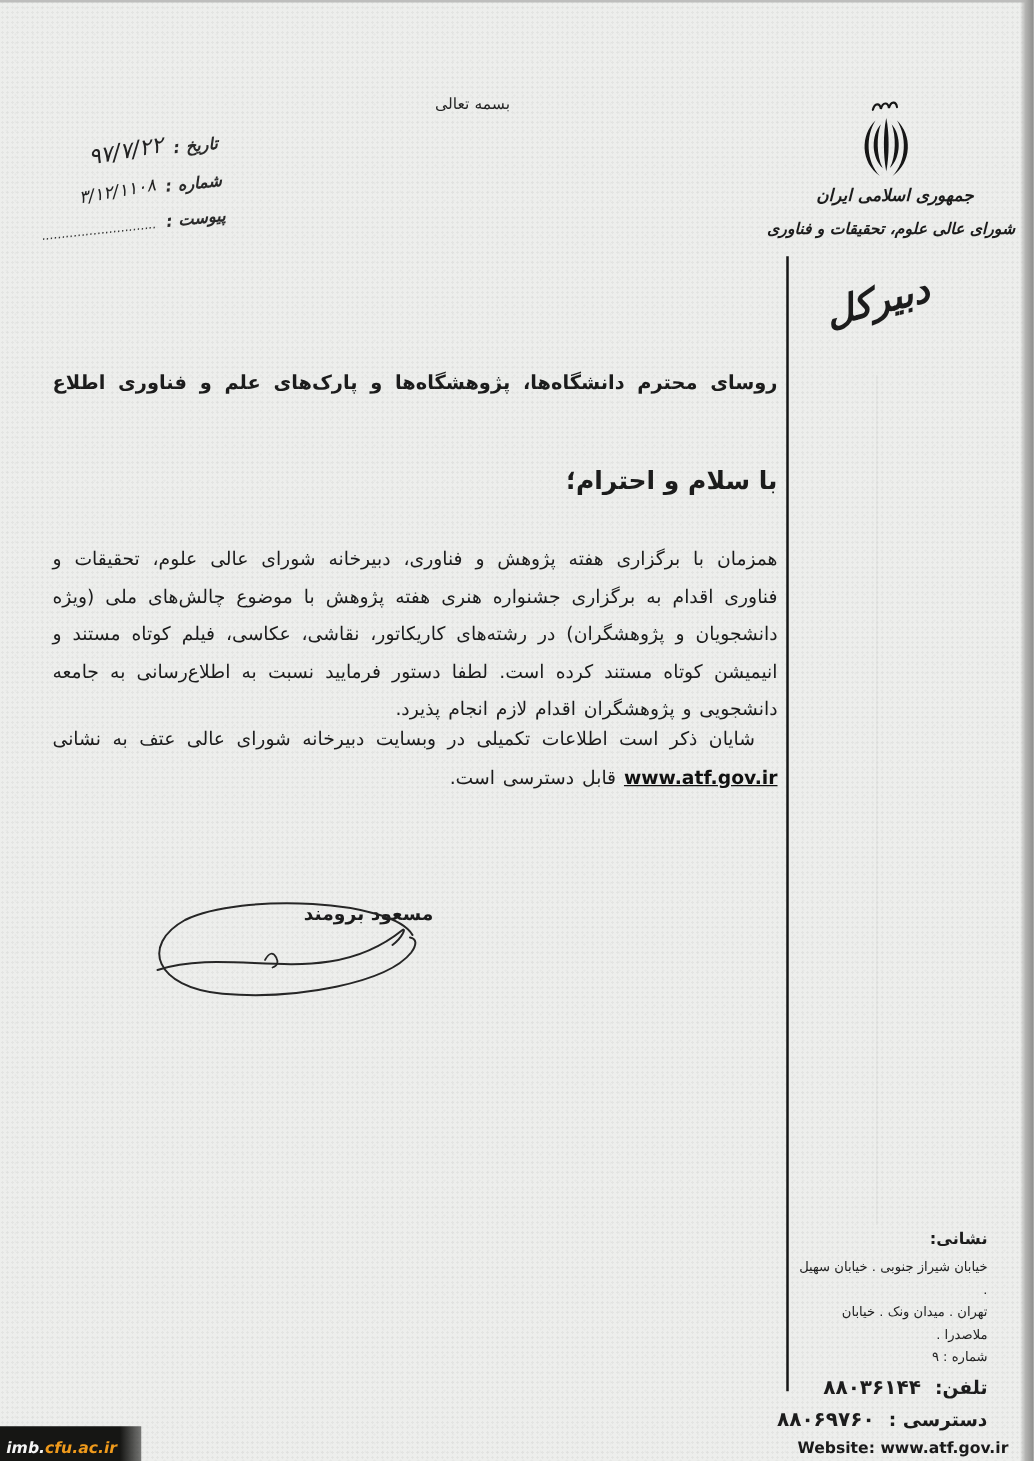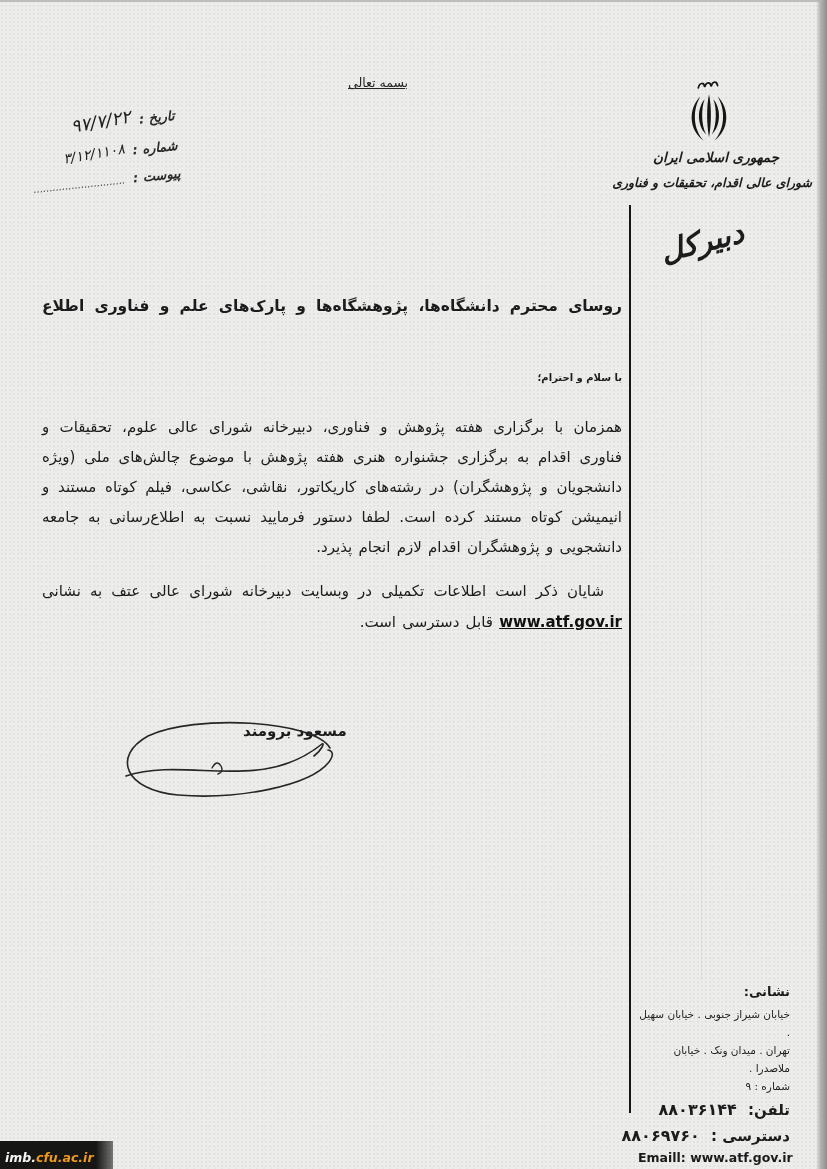--- a/index.html
+++ b/index.html
@@ -25,40 +25,40 @@
   .meta-block{position:absolute;left:33px;top:103px;width:140px;direction:rtl;
     transform:rotate(-6deg);transform-origin:right top;}
   .meta-row{display:flex;align-items:baseline;gap:8px;margin-bottom:13px;direction:rtl;}
   .meta-label{font-size:13px;font-weight:bold;font-style:italic;white-space:nowrap;color:#2a2a2a;}
   .meta-value{font-size:18px;font-style:italic;white-space:nowrap;color:#222;
     transform:rotate(-4deg);letter-spacing:1px;}
   .meta-value.num{font-size:14px;}
   .meta-value.dots{font-size:10px;letter-spacing:0;transform:none;color:#333;}
 
   
-  .bismillah{position:absolute;left:348px;top:75px;font-size:12.5px;color:#252525;text-decoration:underline;}
+  .bismillah{position:absolute;left:348px;top:75px;font-size:12.5px;color:#252525;}
 
   
   .emblem{position:absolute;left:676px;top:80px;width:66px;height:68px;}
   .lh-line1{position:absolute;left:630px;top:149px;width:172px;text-align:center;
     font-size:13.5px;font-weight:bold;font-style:italic;direction:rtl;white-space:nowrap;}
   .lh-line2{position:absolute;left:622px;top:175px;width:190px;text-align:center;
     font-size:12.5px;font-weight:bold;font-style:italic;direction:rtl;white-space:nowrap;}
   .lh-script{position:absolute;left:646px;top:224px;width:112px;text-align:center;
     font-size:30px;font-weight:bold;font-style:italic;direction:rtl;
     transform:rotate(-14deg);}
 
   .vrule{position:absolute;left:629px;top:205px;width:2px;height:908px;background:#161616;}
 
   
   .body-col{position:absolute;left:42px;top:0;width:580px;direction:rtl;}
   .recipient{position:absolute;top:294px;right:0;width:580px;font-size:15.5px;
     font-weight:bold;text-align:justify;text-align-last:justify;line-height:24px;}
-  .salutation{position:absolute;top:372px;right:0;font-size:10px;font-weight:bold;}
-  .para1{position:absolute;top:412px;right:0;width:580px;font-size:15px;line-height:30px;
+  .salutation{position:absolute;top:372px;right:0;font-size:20px;font-weight:bold;}
+  .para1{position:absolute;top:432px;right:0;width:580px;font-size:15px;line-height:30px;
     text-align:justify;word-spacing:1.5px;}
   .para2{position:absolute;top:576px;right:0;width:580px;font-size:15px;line-height:31px;
     text-align:justify;word-spacing:1.5px;text-indent:18px;}
   .url{font-weight:bold;text-decoration:underline;direction:ltr;unicode-bidi:embed;
     font-size:15px;color:#111;}
 
   
   .sig-name{position:absolute;left:243px;top:722px;font-size:15px;font-weight:bold;direction:rtl;}
   .sig-draw{position:absolute;left:108px;top:706px;width:245px;height:102px;}
 
@@ -105,21 +105,21 @@
 
   <svg class="emblem" viewBox="0 0 80 95" xmlns="http://www.w3.org/2000/svg">
     <path d="M25,11 c2,-8 8,-8 9,-1 c2,-8 8,-8 9,-1 c2,-8 8,-8 9,-1" fill="none" stroke="#161616" stroke-width="2.4" stroke-linecap="round"></path>
     <path d="M40,20 C36.5,36 36.5,62 40,80 C43.5,62 43.5,36 40,20 Z" fill="#161616"></path>
     <path d="M34,27 C23,39 23,64 36,76 C29,63 29,39 34,27 Z" fill="#161616"></path>
     <path d="M46,27 C57,39 57,64 44,76 C51,63 51,39 46,27 Z" fill="#161616"></path>
     <path d="M28,23 C11,39 11,70 33,85 C17,69 17,40 28,23 Z" fill="#161616"></path>
     <path d="M52,23 C69,39 69,70 47,85 C63,69 63,40 52,23 Z" fill="#161616"></path>
   </svg>
   <div class="lh-line1">جمهوری اسلامی ایران</div>
-  <div class="lh-line2">شورای عالی اقدام، تحقیقات و فناوری</div>
+  <div class="lh-line2">شورای عالی علوم، تحقیقات و فناوری</div>
   <div class="lh-script">دبیرکل</div>
 
   <div class="vrule"></div>
 
   <div class="body-col">
     <div class="recipient">روسای محترم دانشگاه‌ها، پژوهشگاه‌ها و پارک‌های علم و فناوری اطلاع</div>
     <div class="salutation">با سلام و احترام؛</div>
     <div class="para1">همزمان با برگزاری هفته پژوهش و فناوری، دبیرخانه شورای عالی علوم، تحقیقات و فناوری اقدام به برگزاری جشنواره هنری هفته پژوهش با موضوع چالش‌های ملی (ویژه دانشجویان و پژوهشگران) در رشته‌های کاریکاتور، نقاشی، عکاسی، فیلم کوتاه مستند و انیمیشن کوتاه مستند کرده است. لطفا دستور فرمایید نسبت به اطلاع‌رسانی به جامعه دانشجویی و پژوهشگران اقدام لازم انجام پذیرد.</div>
     <div class="para2"><span>شایان ذکر است اطلاعات تکمیلی در وبسایت دبیرخانه شورای عالی عتف به نشانی</span>
       <span class="url">www.atf.gov.ir</span>
@@ -140,21 +140,21 @@
     <div class="f-addr">شماره : ۹</div>
     <div class="f-phone">
       <span>تلفن:</span>
       <span class="pv">۸۸۰۳۶۱۴۴</span>
     </div>
     <div class="f-phone">
       <span>دسترسی :</span>
       <span class="pv">۸۸۰۶۹۷۶۰</span>
     </div>
     <div class="f-latin">
-      <span>Emaill:</span>
+      <span>Website:</span>
       <span>www.atf.gov.ir</span>
     </div>
     <div class="f-latin">
       <span>Emaill:</span>
       <span>info@atf.gov.ir</span>
     </div>
   </div>
 
   <div class="watermark">
     <span class="wm-prefix">imb.</span>

